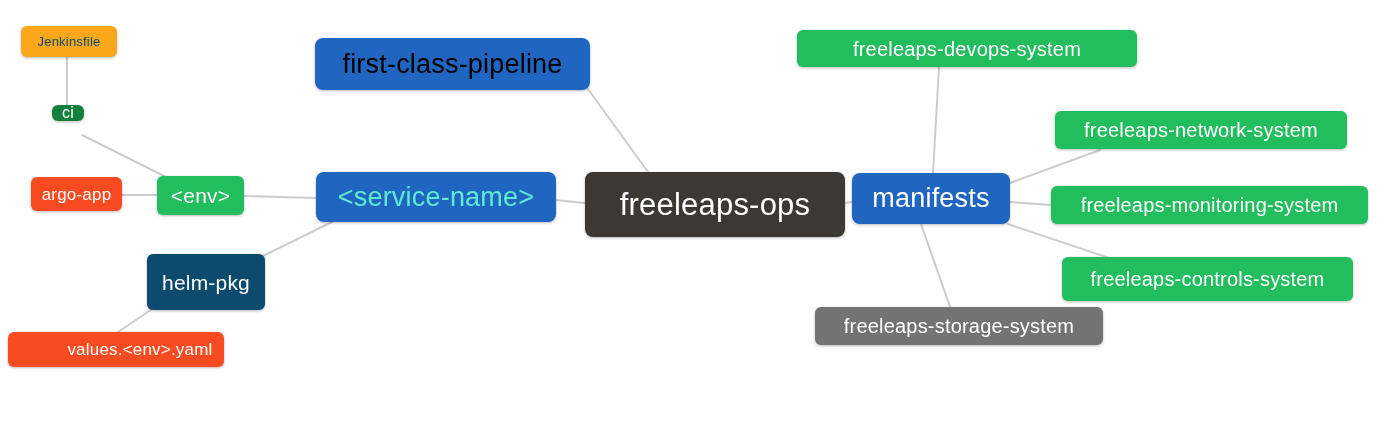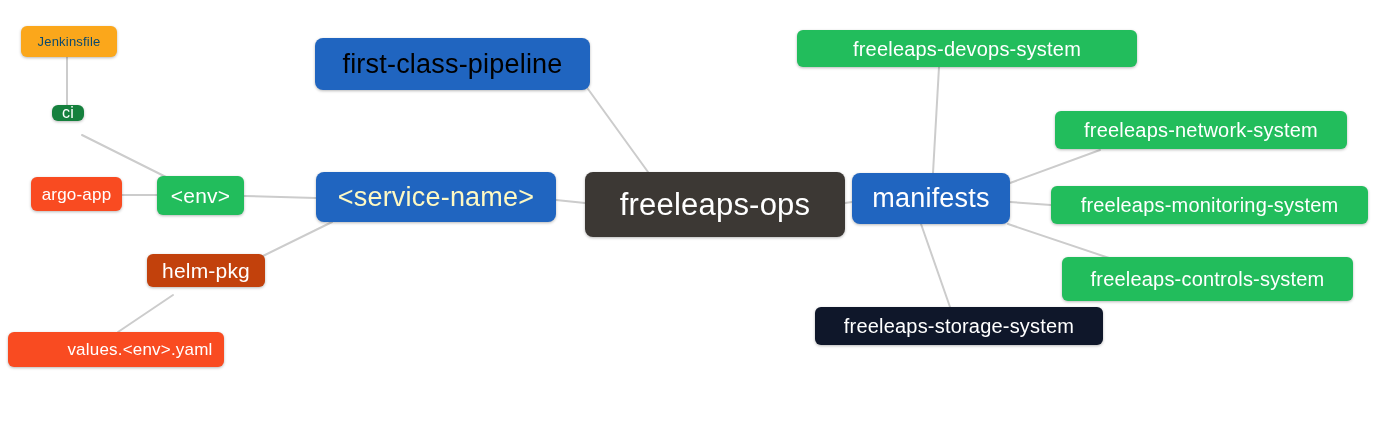--- a/index.html
+++ b/index.html
@@ -60,25 +60,25 @@
       <line x1="1010" y1="183" x2="1100" y2="150" stroke="#cccccc" stroke-width="2" stroke-linecap="round"></line>
       <line x1="1010" y1="202" x2="1051" y2="205" stroke="#cccccc" stroke-width="2" stroke-linecap="round"></line>
       <line x1="1008" y1="224" x2="1115" y2="260" stroke="#cccccc" stroke-width="2" stroke-linecap="round"></line>
       <line x1="921" y1="224" x2="950" y2="307" stroke="#cccccc" stroke-width="2" stroke-linecap="round"></line>
     </svg>
   <div>
       <div class="node" style="left: 21px; top: 26px; width: 96px; height: 31px; font-size: 13px; background: rgb(251, 167, 27); color: #0c4a6e; text-align: right;">Jenkinsfile</div>
       <div class="node" style="left: 52px; top: 105px; width: 32px; height: 16px; font-size: 16px; background: #15803d; color: rgb(255, 255, 255);">ci</div>
       <div class="node" style="left: 31px; top: 177px; width: 91px; height: 34px; font-size: 17px; background: rgb(249, 75, 33); color: rgb(255, 255, 255);">argo-app</div>
       <div class="node" style="left: 157px; top: 176px; width: 87px; height: 39px; font-size: 21px; background: rgb(34, 189, 92); color: rgb(255, 255, 255);">&lt;env&gt;</div>
-      <div class="node" style="left: 147px; top: 254px; width: 118px; height: 33px; font-size: 21px; background: #c2410c; color: rgb(255, 255, 255);">helm-pkg</div>
+      <div class="node" style="left: 147px; top: 254px; width: 118px; height: 56px; font-size: 21px; background: #0c4a6e; color: rgb(255, 255, 255);">helm-pkg</div>
       <div class="node" style="left: 8px; top: 332px; width: 168px; height: 35px; font-size: 17px; background: rgb(249, 75, 33); color: rgb(255, 255, 255); padding-left: 48px;">values.&lt;env&gt;.yaml</div>
       <div class="node big" style="left: 315px; top: 38px; width: 275px; height: 52px; font-size: 27px; background: rgb(32, 101, 192); color: #000000;">first-class-pipeline</div>
-      <div class="node big" style="left: 316px; top: 172px; width: 240px; height: 50px; font-size: 27px; background: rgb(32, 101, 192); color: #fef9c3;">&lt;service-name&gt;</div>
+      <div class="node big" style="left: 316px; top: 172px; width: 240px; height: 50px; font-size: 27px; background: rgb(32, 101, 192); color: #5eead4;">&lt;service-name&gt;</div>
       <div class="node big" style="left: 585px; top: 172px; width: 260px; height: 65px; font-size: 31px; background: rgb(60, 56, 52); color: rgb(255, 255, 255);">freeleaps-ops</div>
       <div class="node big" style="left: 852px; top: 173px; width: 158px; height: 51px; font-size: 27px; background: rgb(32, 101, 192); color: rgb(255, 255, 255);">manifests</div>
       <div class="node" style="left: 797px; top: 30px; width: 340px; height: 37px; font-size: 20px; background: rgb(34, 189, 92); color: rgb(255, 255, 255);">freeleaps-devops-system</div>
       <div class="node" style="left: 1055px; top: 111px; width: 292px; height: 38px; font-size: 20px; background: rgb(34, 189, 92); color: rgb(255, 255, 255);">freeleaps-network-system</div>
       <div class="node" style="left: 1051px; top: 186px; width: 317px; height: 38px; font-size: 20px; background: rgb(34, 189, 92); color: rgb(255, 255, 255);">freeleaps-monitoring-system</div>
       <div class="node" style="left: 1062px; top: 257px; width: 291px; height: 44px; font-size: 20px; background: rgb(34, 189, 92); color: rgb(255, 255, 255);">freeleaps-controls-system</div>
-      <div class="node" style="left: 815px; top: 307px; width: 288px; height: 38px; font-size: 20px; background: #0f172a; color: rgb(255, 255, 255);">freeleaps-storage-system</div>
+      <div class="node" style="left: 815px; top: 307px; width: 288px; height: 38px; font-size: 20px; background: #737373; color: rgb(255, 255, 255);">freeleaps-storage-system</div>
     </div>
 </div>
 
 </body></html>

